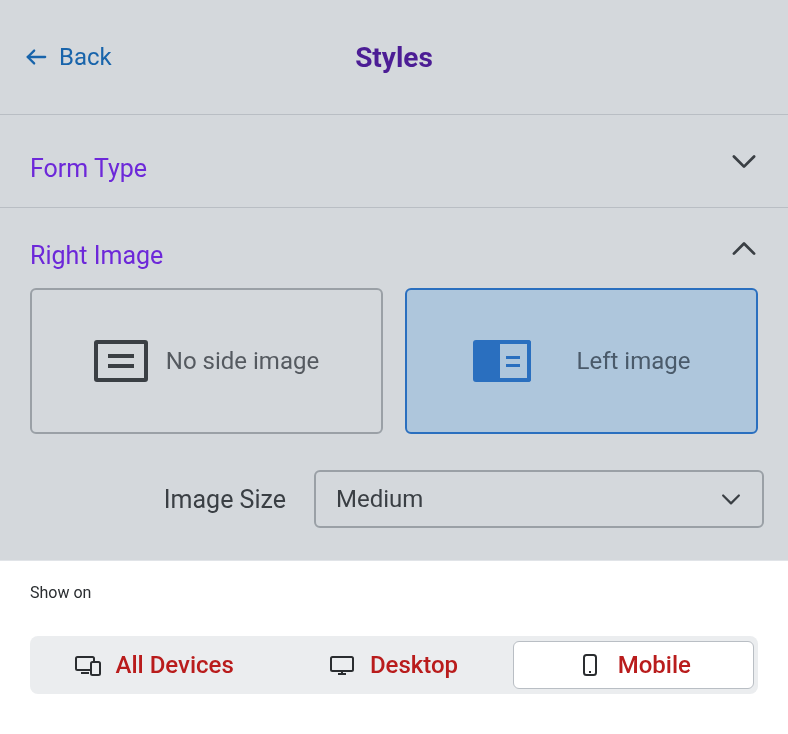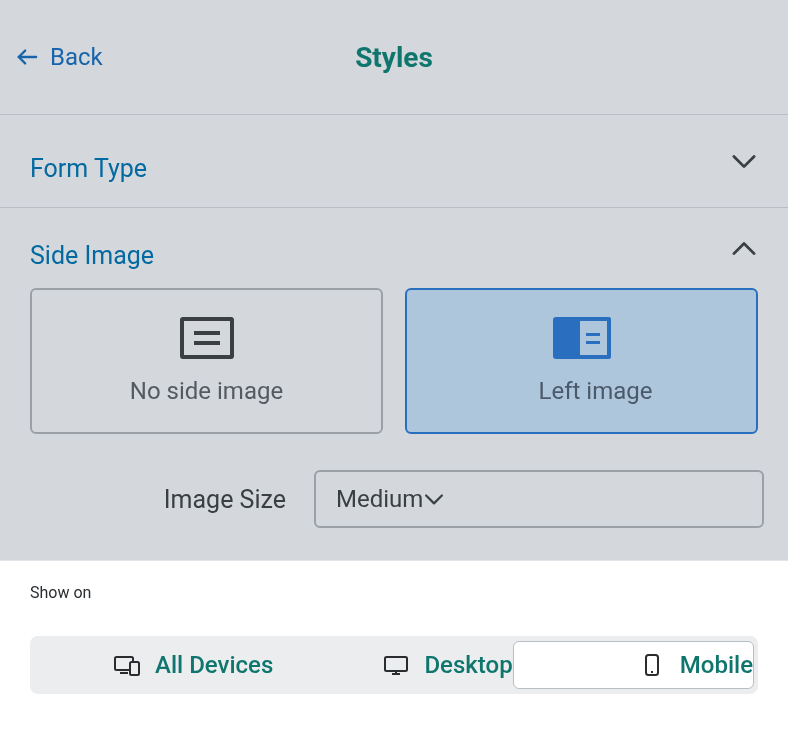--- a/index.html
+++ b/index.html
@@ -5,71 +5,70 @@
   * { box-sizing: border-box; margin: 0; padding: 0; }
   html, body { width: 788px; height: 734px; font-family: -apple-system, BlinkMacSystemFont, "Segoe UI", Roboto, Helvetica, Arial, sans-serif; }
   body { background: #d4d8dc; display: flex; flex-direction: column; }
 
   .topbar {
     height: 126px;
     display: flex;
     align-items: center;
     position: relative;
     border-bottom: 1px solid #b9bec4;
-    padding: 0 14px;
+    padding: 0 23px;
   }
   .back-btn {
     display: flex;
     align-items: center;
     gap: 10px;
     color: #1864ab;
     font-size: 24px;
     cursor: pointer;
   }
   .back-btn svg { width: 26px; height: 22px; }
   .title {
     position: absolute;
     left: 0; right: 0;
     text-align: center;
     font-size: 28px;
     font-weight: 700;
-    color: #0f766e;
+    color: #4c1d95;
     pointer-events: none;
   }
 
   .section-header {
     display: flex;
     align-items: center;
     justify-content: space-between;
     padding: 0 30px;
     height: 101px;
     border-bottom: 1px solid #b9bec4;
     cursor: pointer;
   }
   .section-header.no-border { border-bottom: none; }
   .section-label {
     font-size: 25px;
-    color: #0369a1;
+    color: #6d28d9;
     margin-top: 15px;
   }
   .chev { width: 28px; height: 18px; color: #3a3f44; }
 
   .options-row {
     display: flex;
     gap: 22px;
     padding: 0 30px 28px 30px;
   }
   .opt-card {
     flex: 1;
     height: 146px;
     border: 2px solid #9aa0a6;
     border-radius: 6px;
     background: transparent;
     display: flex;
-    flex-direction: column;
     align-items: center;
     justify-content: center;
     gap: 18px;
     cursor: pointer;
   }
   .opt-card.selected {
     border-color: #2a6fbf;
     background: #aec6dc;
   }
   .opt-card .olabel {
@@ -88,20 +87,21 @@
   .select-label { font-size: 25px; color: #3a3f44; }
   .select {
     flex: 0 0 450px;
     height: 58px;
     border: 2px solid #9aa0a6;
     border-radius: 6px;
     background: #d4d8dc;
     display: flex;
     align-items: center;
     padding: 0 20px;
+    justify-content: space-between;
     cursor: pointer;
     font-size: 24px;
     color: #3a3f44;
   }
 
   .bottom-panel {
     background: #ffffff;
     border-top: 1px solid #e1e4e8;
     padding: 22px 30px 40px 30px;
     flex: 1;
@@ -117,24 +117,24 @@
     border-radius: 8px;
     height: 58px;
     align-items: center;
     padding: 4px;
     gap: 0;
   }
   .seg-item {
     flex: 1;
     display: flex;
     align-items: center;
-    justify-content: flex-end;
+    justify-content: center;
     gap: 14px;
     font-size: 24px;
-    color: #0f766e;
+    color: #b91c1c;
     cursor: pointer;
     height: 48px;
     border-radius: 6px;
     font-weight: 500;
   }
   .seg-item.selected {
     background: #ffffff;
     border: 1px solid #b9bec4;
   }
   .seg-item svg { width: 28px; height: 24px; }
@@ -166,21 +166,21 @@
 </div>
 
 <div class="section-header">
   <span class="section-label">Form Type</span>
   <svg class="chev" viewBox="0 0 24 16" fill="none" stroke="currentColor" stroke-width="2.5" stroke-linecap="round" stroke-linejoin="round">
       <polyline points="3 4 12 13 21 4"></polyline>
     </svg>
 </div>
 
 <div class="section-header no-border" style="height:88px;">
-  <span class="section-label">Side Image</span>
+  <span class="section-label">Right Image</span>
   <svg class="chev" viewBox="0 0 24 16" fill="none" stroke="currentColor" stroke-width="2.5" stroke-linecap="round" stroke-linejoin="round">
       <polyline points="3 13 12 4 21 13"></polyline>
     </svg>
 </div>
 
 <div class="options-row">
   <div class="opt-card">
     <div class="icon-box">
         <div class="line"></div>
         <div class="line"></div>

